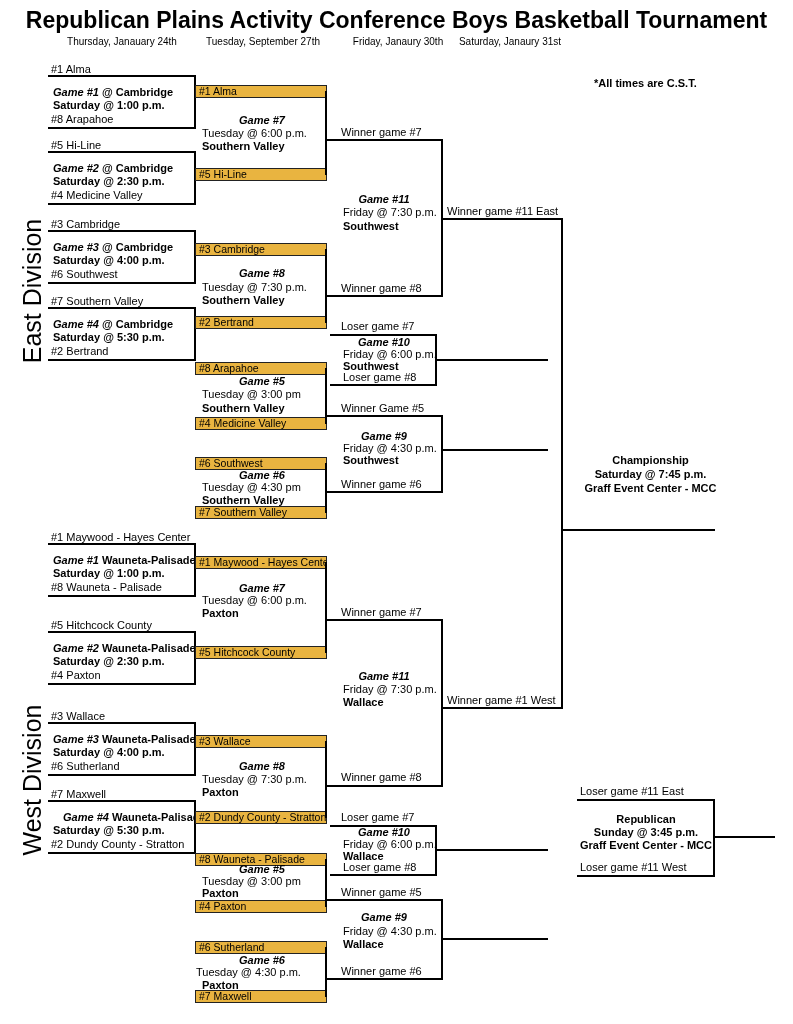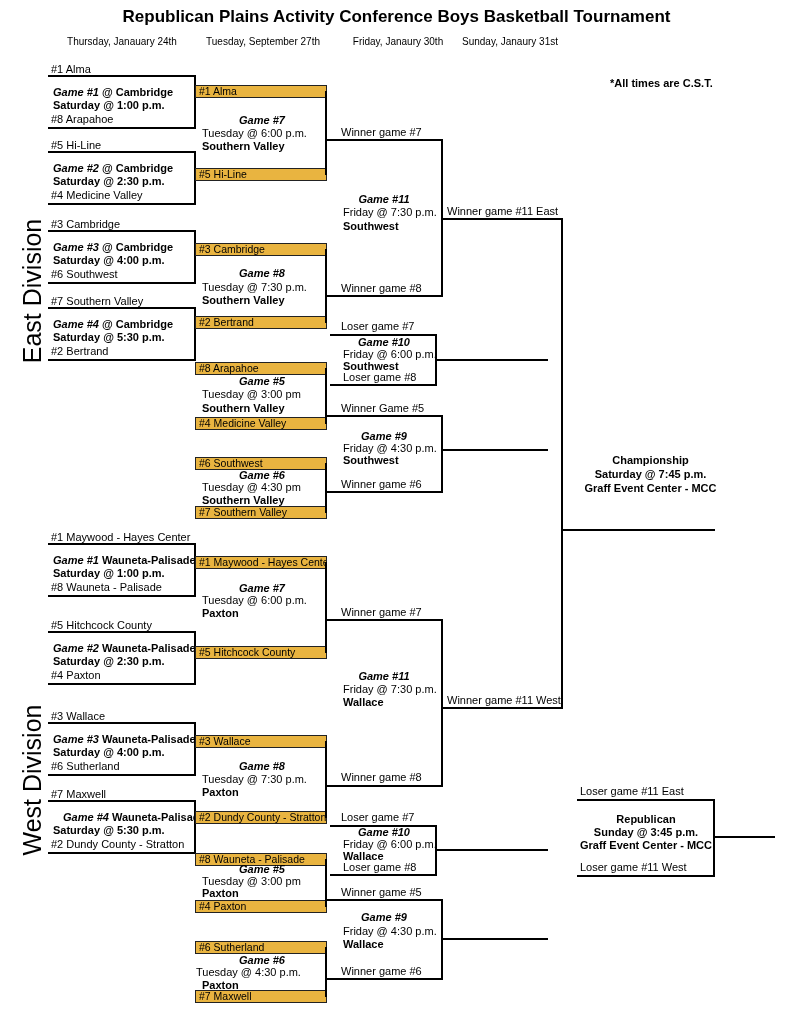--- a/index.html
+++ b/index.html
@@ -1,19 +1,19 @@
 <!DOCTYPE html>
 <html style="--hl: #E9B440;"><head>
 <meta charset="utf-8">
 <style>
   html,body { margin:0; padding:0; background:#fff; }
   #page { position:relative; width:793px; height:1024px; background:#fff;
           font-family:"Liberation Sans", sans-serif; color:#000; overflow:hidden; }
   .title { position:absolute; top:7px; left:0; width:793px; text-align:center;
-           font-size:17px; font-weight:bold; white-space:nowrap; }
+           font-size:23px; font-weight:bold; white-space:nowrap; }
   .date  { position:absolute; top:36px; width:160px; text-align:center; font-size:10px; }
   .note  { position:absolute; font-size:11px; font-weight:bold; }
   .division { position:absolute; width:184px; height:28px; text-align:center;
               font-size:25px; transform:rotate(-90deg); white-space:nowrap; }
   .hl { position:absolute; background:#000; height:2px; }
   .vl { position:absolute; background:#000; width:2px; }
   .t  { position:absolute; font-size:11px; line-height:13px; white-space:nowrap; }
   .b  { font-weight:bold; }
   .bi { font-weight:bold; font-style:italic; }
   .ctr{ text-align:center; }
@@ -23,22 +23,22 @@
 </style>
 </head>
 <body>
 
 <div id="page">
 
   <div class="title">Republican Plains Activity Conference Boys Basketball Tournament</div>
   <div class="date" style="left:42px">Thursday, Janauary 24th</div>
   <div class="date" style="left:183px">Tuesday, September 27th</div>
   <div class="date" style="left:318px">Friday, Janaury 30th</div>
-  <div class="date" style="left:430px">Sunday, Janaury 31st</div>
-  <div class="note" style="left:610px;top:77px">*All times are C.S.T.</div>
+  <div class="date" style="left:430px">Saturday, Janaury 31st</div>
+  <div class="note" style="left:594px;top:77px">*All times are C.S.T.</div>
 
   <div class="division" style="left:-60px;top:277px">East Division</div>
   <div class="division" style="left:-60px;top:766px">West Division</div>
 
   <div class="t" style="left:51px;top:63px">#1 Alma</div>
   <div class="hl" style="left:48px;top:75px;width:147px"></div>
   <div class="t" style="left:53px;top:86px"><span class="bi">Game #1</span> <span class="b">@ Cambridge</span></div>
   <div class="t b" style="left:53px;top:99px">Saturday @ 1:00 p.m.</div>
   <div class="t" style="left:51px;top:113px">#8 Arapahoe</div>
   <div class="hl" style="left:48px;top:127px;width:147px"></div>
@@ -174,21 +174,21 @@
   <div class="t b" style="left:202px;top:786px">Paxton</div>
   <div class="bar" style="top:811px">#2 Dundy County - Stratton</div>
   <div class="vl" style="left:325px;top:741px;height:77px"></div>
   <div class="t" style="left:341px;top:771px">Winner game #8</div>
   <div class="hl" style="left:327px;top:785px;width:116px"></div>
 
   <div class="vl" style="left:441px;top:619px;height:168px"></div>
   <div class="t bi ctr" style="left:331px;top:670px;width:106px">Game #11</div>
   <div class="t" style="left:343px;top:683px">Friday @ 7:30 p.m.</div>
   <div class="t b" style="left:343px;top:696px">Wallace</div>
-  <div class="t" style="left:447px;top:694px">Winner game #11 West</div>
+  <div class="t" style="left:447px;top:694px">Winner game #1 West</div>
   <div class="hl" style="left:443px;top:707px;width:120px"></div>
 
   <div class="t" style="left:341px;top:811px">Loser game #7</div>
   <div class="hl" style="left:330px;top:825px;width:107px"></div>
   <div class="t bi ctr" style="left:331px;top:826px;width:106px">Game #10</div>
   <div class="t" style="left:343px;top:838px">Friday @ 6:00 p.m.</div>
   <div class="t b" style="left:343px;top:850px">Wallace</div>
   <div class="t" style="left:343px;top:861px">Loser game #8</div>
   <div class="hl" style="left:330px;top:874px;width:107px"></div>
   <div class="vl" style="left:435px;top:825px;height:51px"></div>

